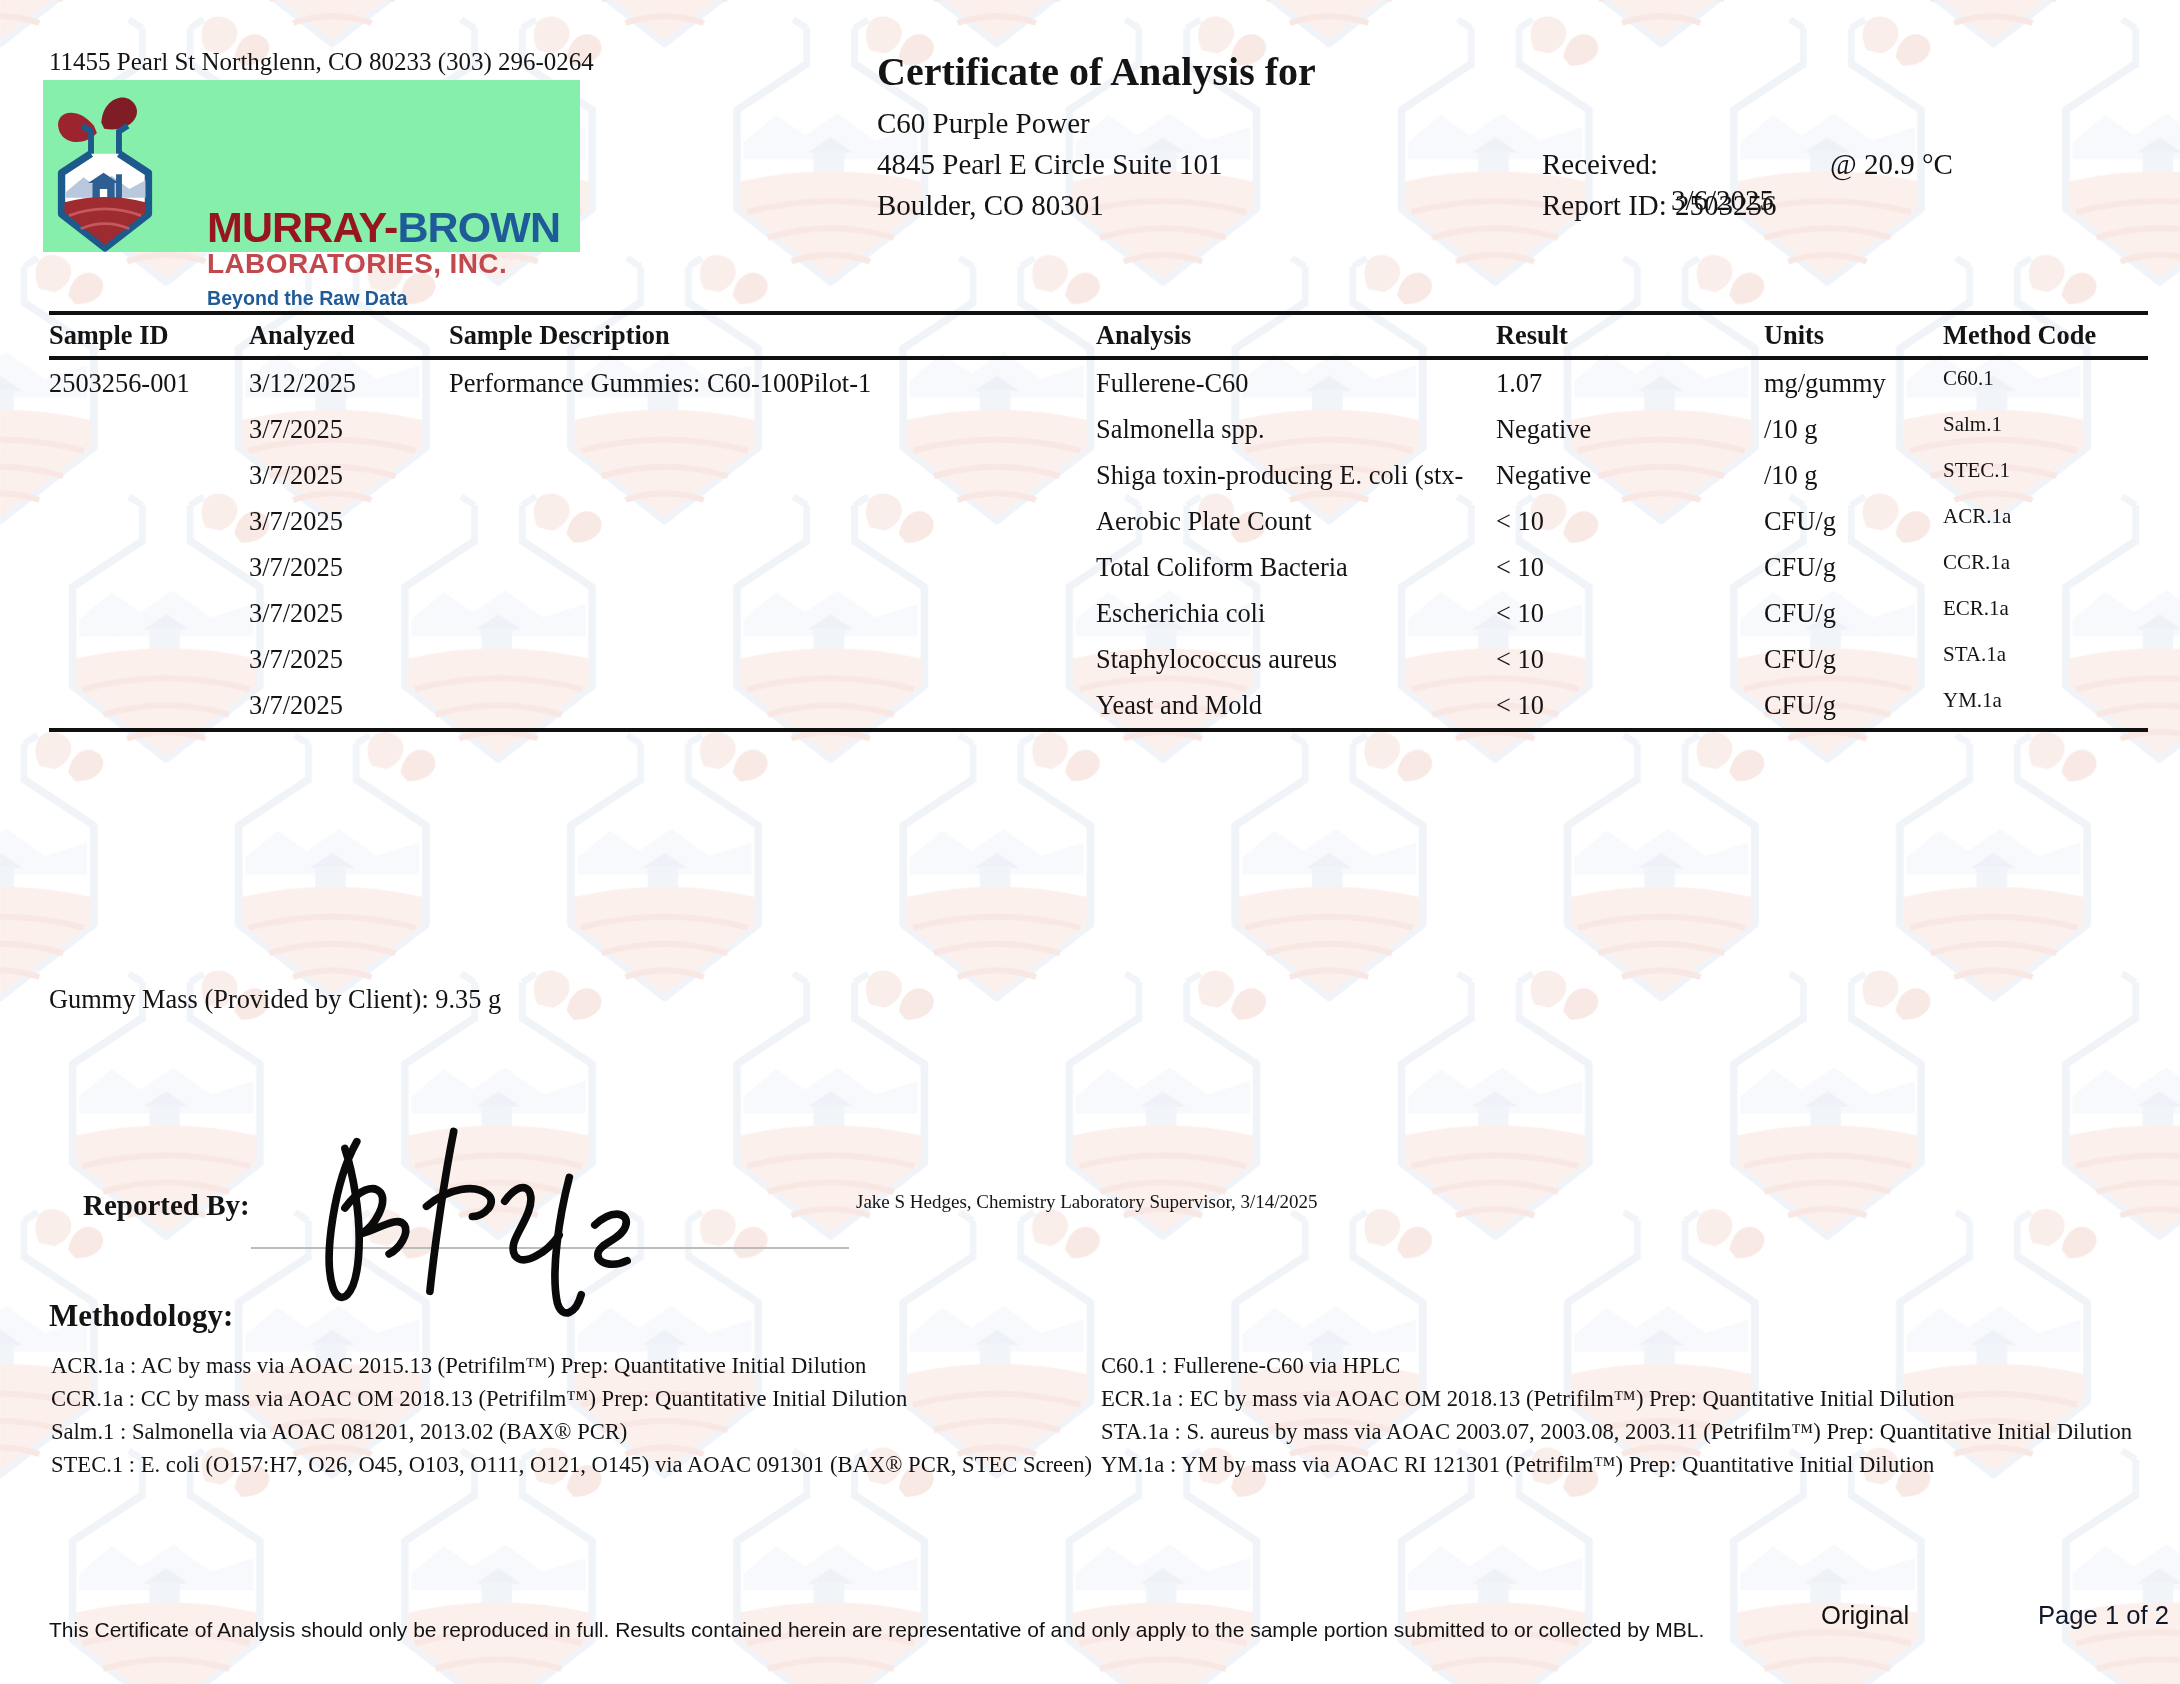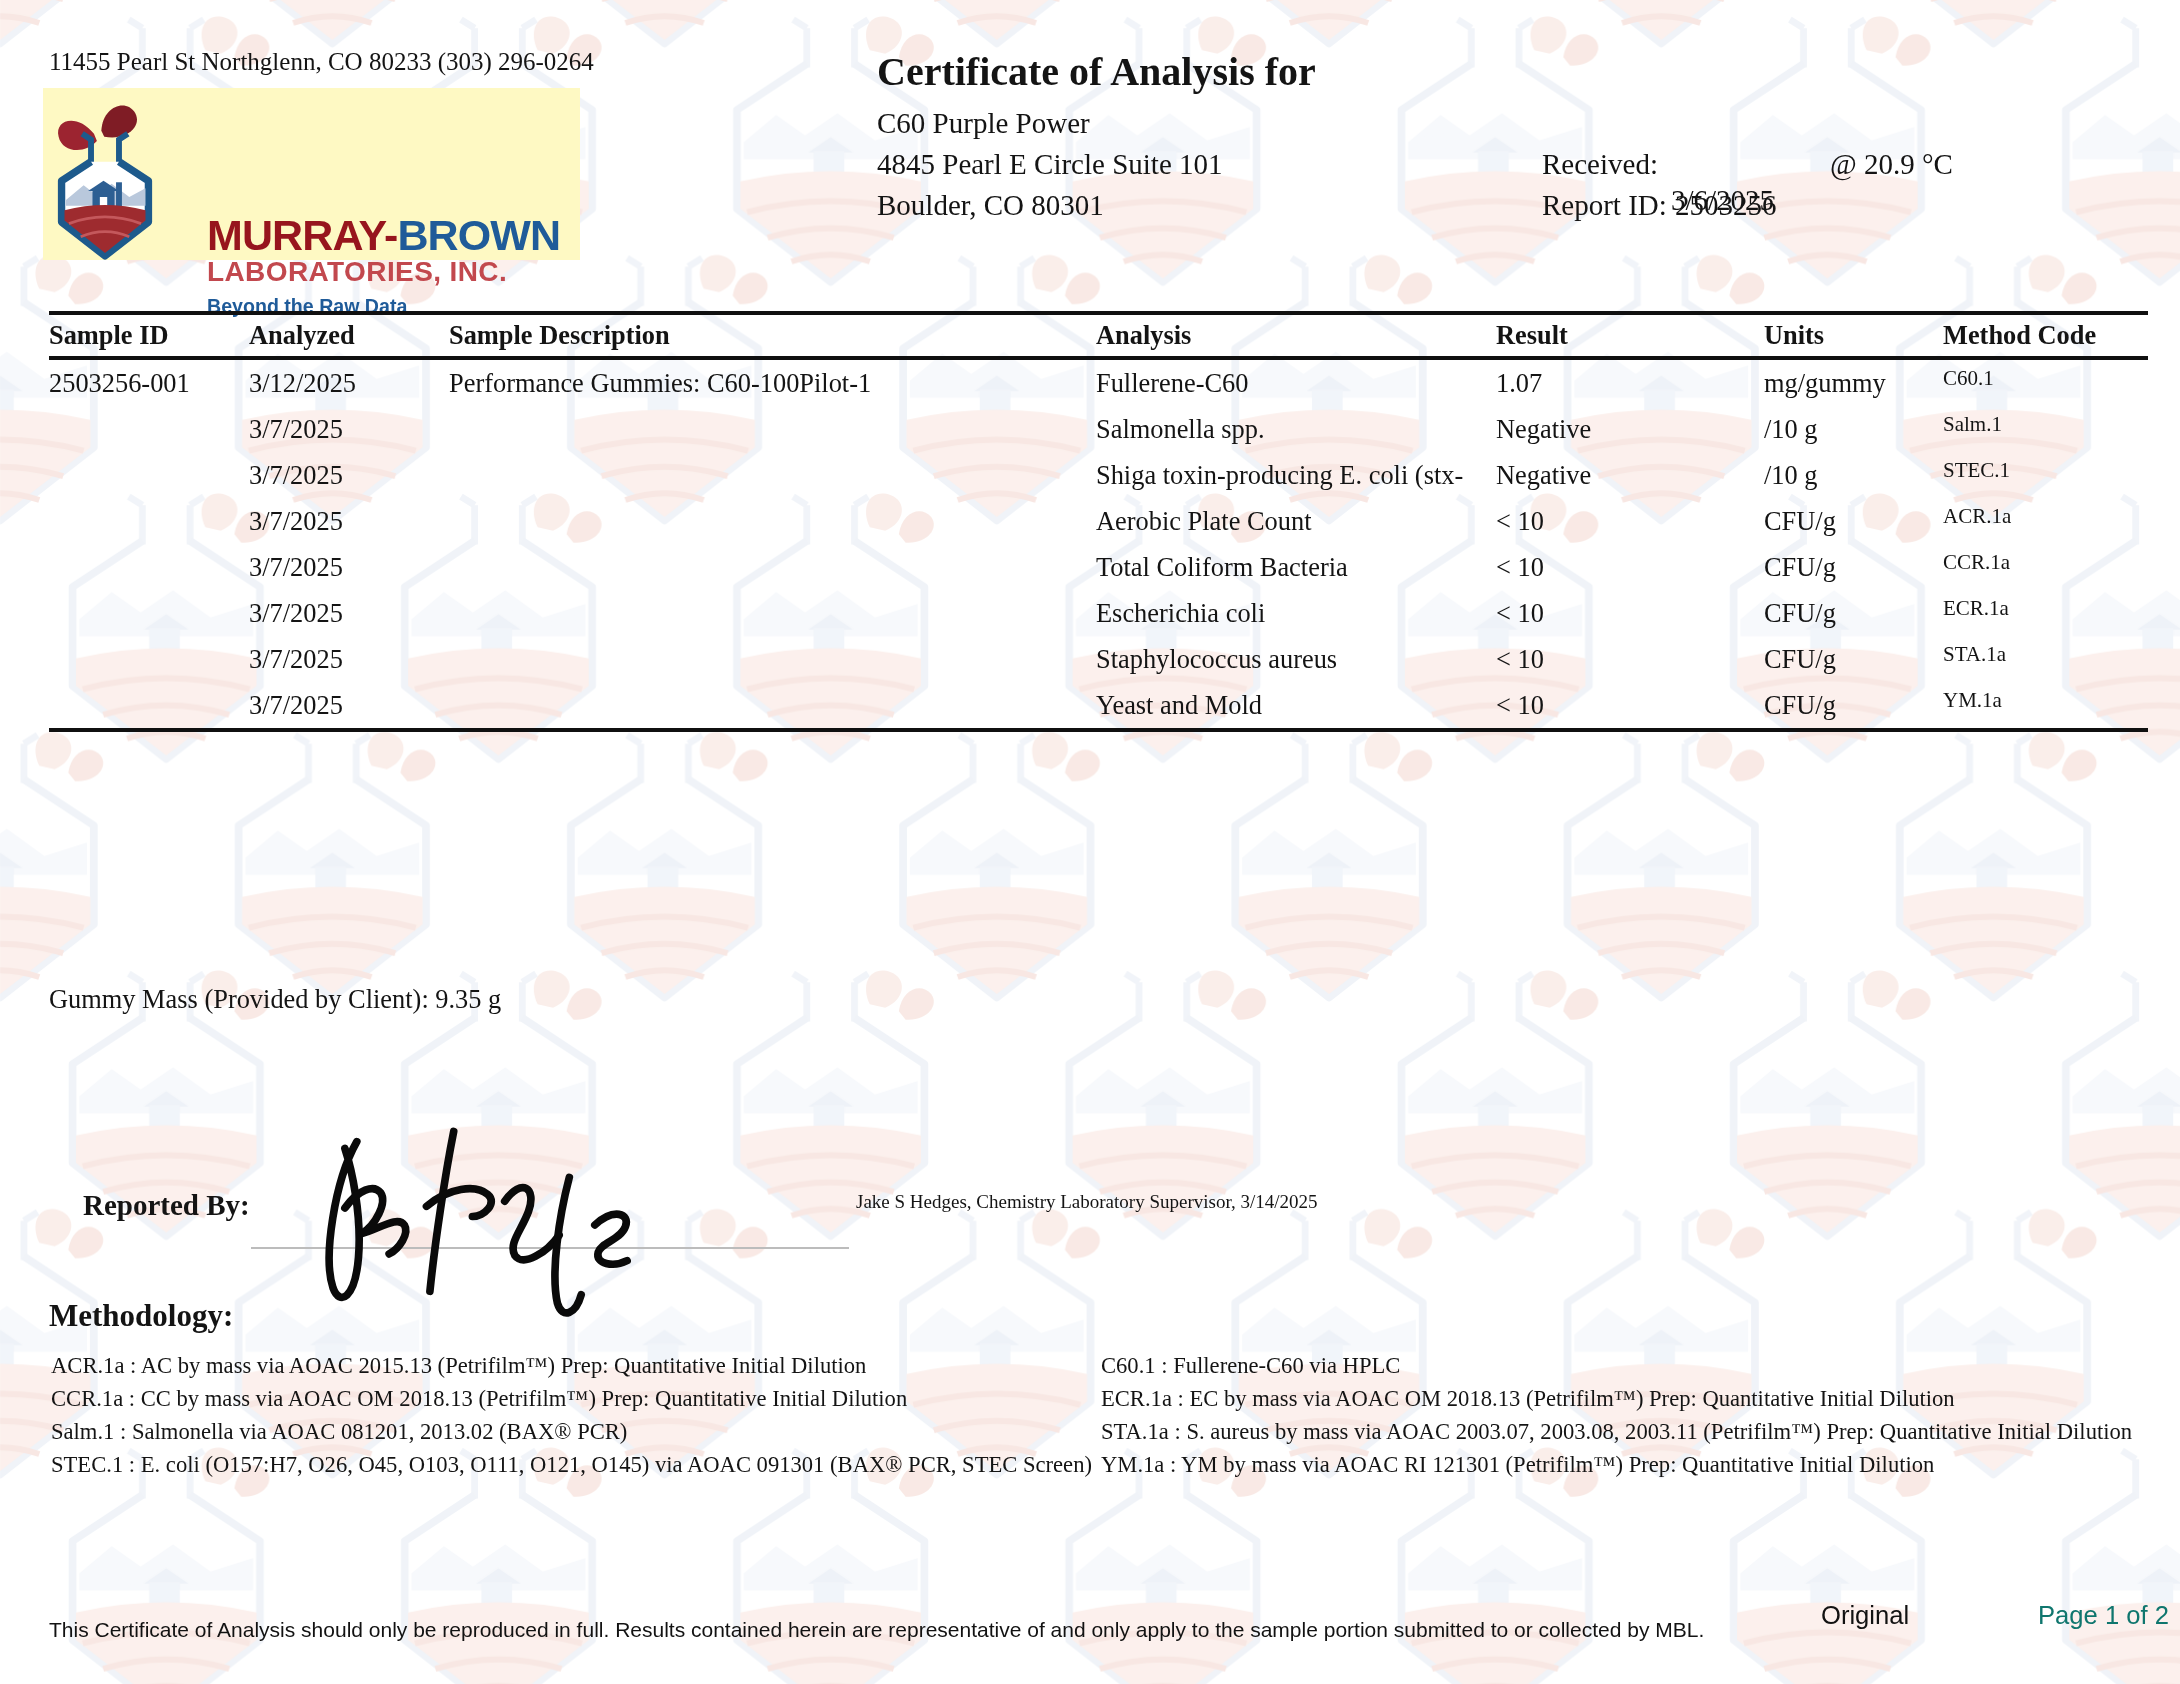--- a/index.html
+++ b/index.html
@@ -10,21 +10,21 @@
   }
   .abs { position:absolute; white-space:nowrap; }
   .serif { font-family:"Liberation Serif", serif; }
   .sans  { font-family:"Liberation Sans", sans-serif; }
 
   
   #wm-svg { position:absolute; left:0; top:0; }
 
   
   .lab-address { left:49px; top:48px; font-size:25px; }
-  .logo-box { left:43px; top:88px; width:537px; height:172px; background:#fef9c3; }
+  .logo-box { left:43px; top:80px; width:537px; height:172px; background:#86efac; }
   .flask-svg { left:49px; top:85px; }
   .logo-text { left:164px; top:126px; font-family:"Liberation Sans", sans-serif; }
   .logo-name { font-size:43px; font-weight:bold; letter-spacing:-0.9px; line-height:1; }
   .logo-name .red  { color:#97151d; }
   .logo-name .blue { color:#1f5b99; }
   .logo-sub { font-size:28px; font-weight:bold; color:#c2484e; letter-spacing:0.4px; line-height:1.1; }
   .logo-tag { font-size:19.6px; font-weight:bold; color:#1f5b99; margin-top:7.7px; }
 
   .cert-title { left:877px; top:48px; font-size:40px; font-weight:bold; }
   .client-name { left:877px; top:107px; font-size:29px; }
@@ -57,21 +57,21 @@
 
   .meth-title { left:49px; top:1298px; font-size:31px; font-weight:bold; }
   .meth-col { display:flex; flex-direction:column; }
   .meth-left  { left:51px;   top:1353px; }
   .meth-right { left:1101px; top:1353px; }
   .meth-line { font-size:22.6px; height:33px; white-space:nowrap; }
 
   .footer-line1 { left:49px; top:1595px; font-size:21px; color:#121212; }
   .footer-line2 { left:49px; top:1618px; font-size:21px; color:#121212; }
   .copy-type  { left:1821px; top:1601px; font-size:25.6px; color:#121212; }
-  .page-label { left:2038px; top:1601px; font-size:25.6px; color:#0f766e; }
+  .page-label { left:2038px; top:1601px; font-size:25.6px; color:#0f172a; }
 </style>
 </head>
 <body>
 
 <div id="page">
 
   <svg id="wm-svg" width="2181" height="1685" aria-hidden="true" viewBox="0 0 2560 1978">
     <defs>
       <g id="wm-motif">
         <path d="M122,64 L122,18 M178,64 L178,18 M122,18 L106,8 M178,18 L194,8" stroke="#e3e9f2" stroke-width="8" fill="none"></path>

